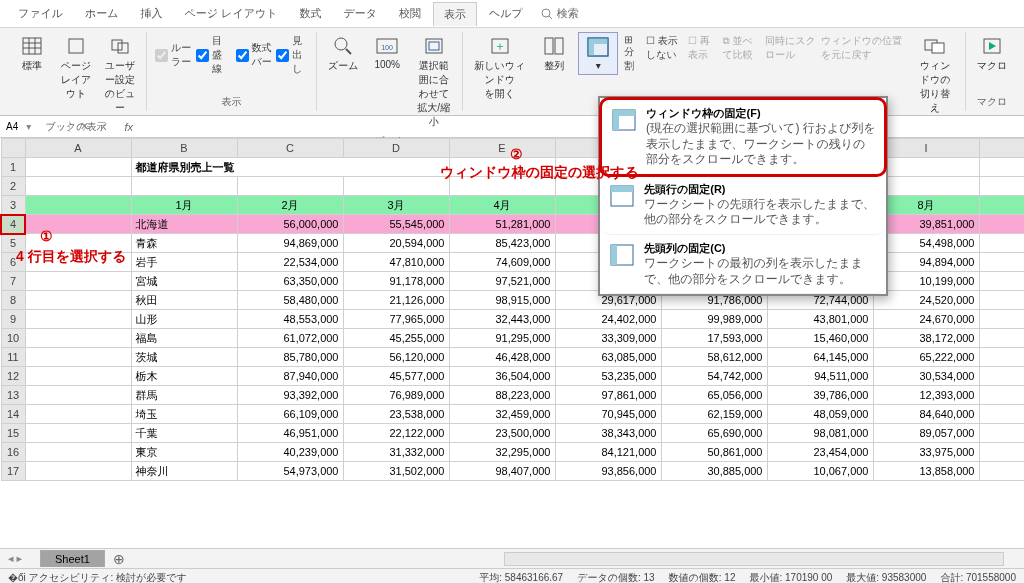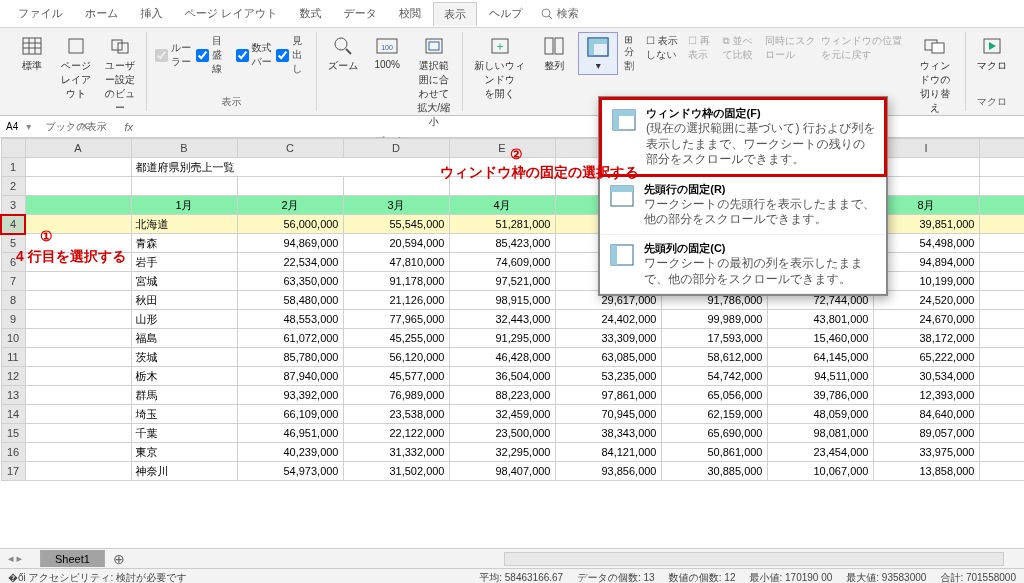--- a/index.html
+++ b/index.html
@@ -20,45 +20,45 @@
 .bbtn .ic { width: 22px; height: 22px; display: flex; align-items: center; justify-content: center; }
 .chklist { display: flex; gap: 2px; font-size: 10px; padding: 2px; color: #444; }
 .chklist label { display: flex; gap: 3px; align-items: center; }
 .freeze-btn { border: 1px solid #99c; background: #e8eef9; }
 
 
 svg.grid-ic rect { fill: none; stroke: #555; stroke-width: 1; }
 
 
 .dropdown { position: absolute; left: 598px; top: 96px; width: 290px; background: #fff; border: 2px solid #888; box-shadow: 2px 4px 10px rgba(0,0,0,.3); z-index: 50; }
-.dd-item { display: flex; padding: 6px 8px; gap: 8px; border-bottom: 1px solid #f0f0f0; }
+.dd-item { display: flex; padding: 6px 8px; gap: 8px; border-bottom: 1px solid #f0f0f0; border-radius: 10px; }
 .dd-item.hl { border: 3px solid #d40000; margin: -1px; }
 .dd-ic { width: 28px; height: 28px; flex: none; display: flex; align-items: center; justify-content: center; }
 .dd-tx .t { font-weight: bold; font-size: 11px; }
 .dd-tx .d { font-size: 12px; color: #555; line-height: 1.3; }
 
 
 .fbar { display: flex; height: 22px; border-bottom: 1px solid #ccc; align-items: center; background: #fff; }
 .namebox { width: 70px; border-right: 1px solid #ccc; padding: 0 6px; display: flex; align-items: center; gap: 8px; font-size: 10px; }
 .fx-btns { display: flex; gap: 10px; padding: 0 10px; color: #888; }
 .fx { font-style: italic; padding: 0 6px; color: #666; }
 
 
 .grid-wrap { position: relative; height: 410px; overflow: hidden; }
 table.sheet { border-collapse: collapse; table-layout: fixed; width: 1020px; }
 table.sheet th, table.sheet td { border: 1px solid #d0d0d0; height: 19px; font-size: 11px; padding: 0 4px; background: #fff; }
 table.sheet th { background: #e6e6e6; font-weight: normal; text-align: center; color: #444; }
 table.sheet th.rh { width: 24px; }
 table.sheet th.ch { width: 106px; }
 table.sheet td { text-align: right; }
 table.sheet td.lbl { text-align: left; }
-table.sheet tr.sel-row td, table.sheet tr.sel-row th.rh { background: #fef9c3; }
+table.sheet tr.sel-row td, table.sheet tr.sel-row th.rh { background: #f9a8d4; }
 table.sheet tr.sel-row th.rh { border: 2px solid #d40000; background: #c8dcc8; }
 table.sheet tr.hdr-row td { text-align: center; background: #86efac; font-weight: normal; }
-.title-cell { font-size: 14px; font-weight: normal; text-align: left !important; }
+.title-cell { font-size: 14px; font-weight: bold; text-align: left !important; }
 
 
 .anno { position: absolute; color: #d40000; font-size: 14px; font-weight: bold; z-index: 60; pointer-events: none; }
 
 
 .sheet-tabs { display: flex; align-items: center; height: 20px; border-top: 1px solid #ccc; background: #f3f3f3; padding-left: 40px; gap: 8px; font-size: 11px; position: relative; }
 .sheet-tab { background: #a3a3a3; border: 1px solid #aaa; border-bottom: none; padding: 2px 14px; }
 .plus-tab { color: #666; font-size: 14px; cursor: pointer; }
 .scroll-track { position: absolute; right: 20px; top: 3px; width: 500px; height: 14px; background: #e8e8e8; border: 1px solid #ccc; }
 

